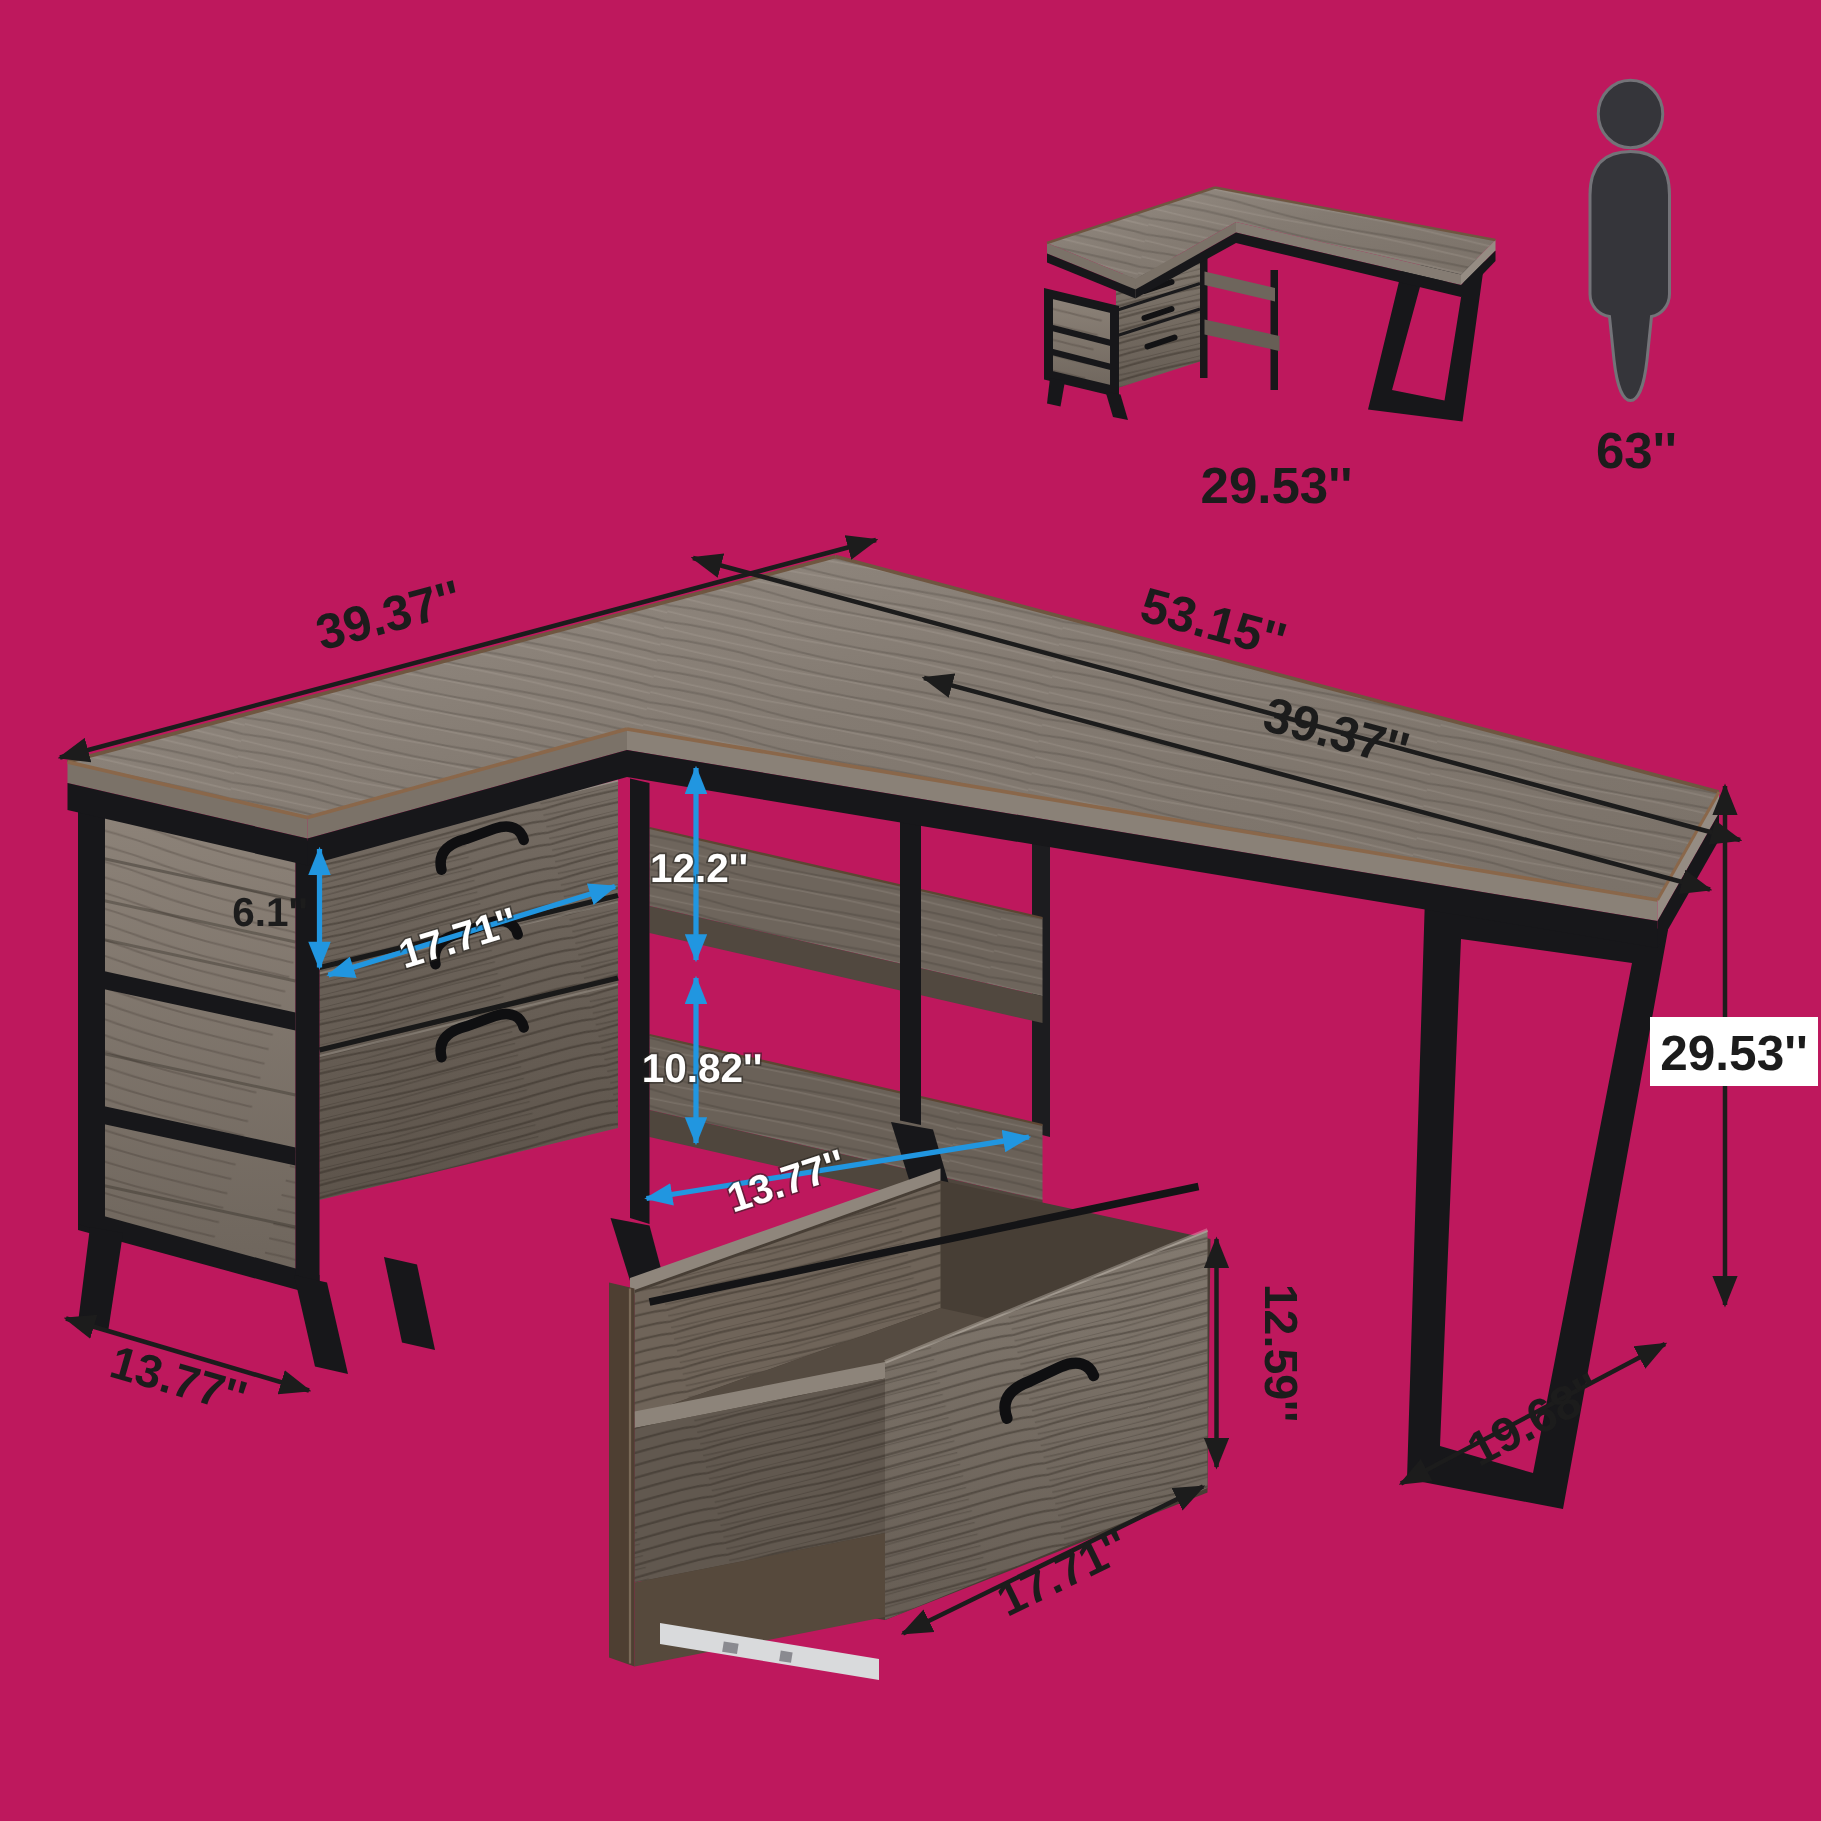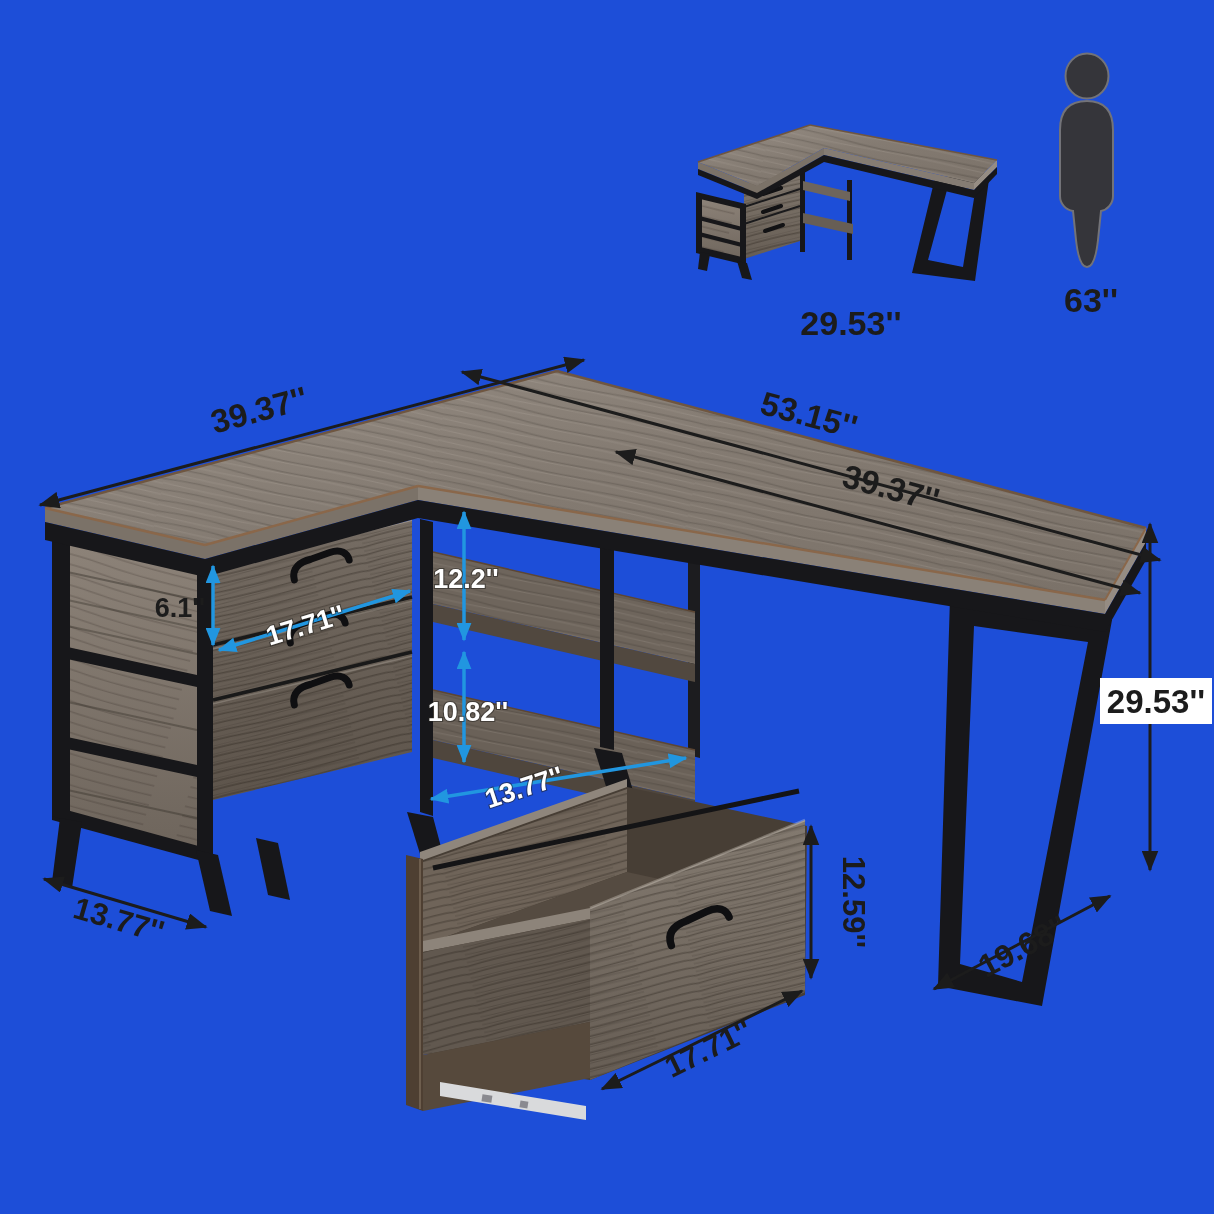--- a/index.html
+++ b/index.html
@@ -1,16 +1,16 @@
 <!DOCTYPE html>
 <html><head>
 <meta charset="utf-8">
 <style>
   html,body{margin:0;padding:0;background:#ffffff;}
-  .stage{width:1214px;height:1214px;position:relative;background:#1d4ed8;overflow:hidden;}
+  .stage{width:1214px;height:1214px;position:relative;background:#be185d;overflow:hidden;}
   svg{display:block;}
   text{font-family:"Liberation Sans", sans-serif;font-weight:bold;}
   .dimB{fill:#1c1c1c;}
   .dimW{fill:#ffffff;paint-order:stroke;stroke:rgba(35,32,30,0.55);stroke-width:2.2px;}
   .dim6{fill:#1c1c1c;}
 </style>
 </head>
 <body>
 
 <div class="stage">

